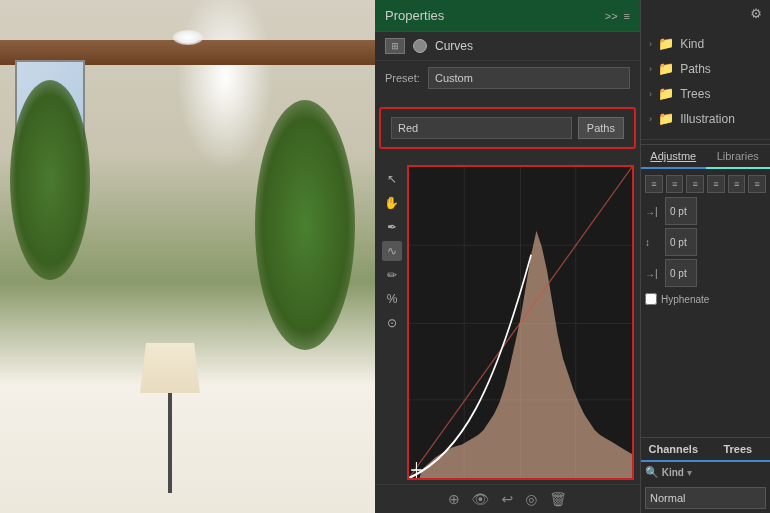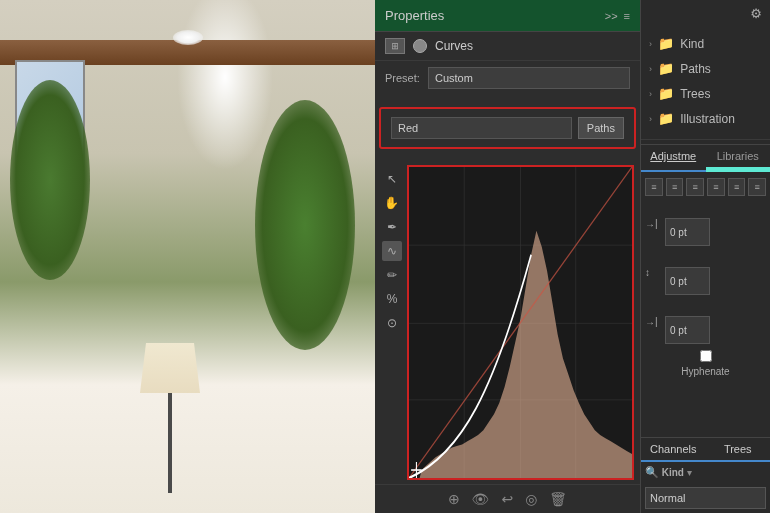--- a/index.html
+++ b/index.html
@@ -361,21 +361,21 @@
       border-top: 1px solid #444;
     }
 
     .adj-tab {
       flex: 1;
       text-align: center;
       padding: 5px 2px;
       font-size: 11px;
       color: #999;
       cursor: pointer;
-      border-bottom: 5px solid #5eead4;
+      border-bottom: 2px solid #5eead4;
     }
 
     .adj-tab.active {
       color: #cccccc;
       border-bottom: 2px solid #4488cc;
       text-decoration: underline;
     }
 
     
     .align-section {
@@ -409,36 +409,34 @@
       margin-bottom: 3px;
     }
 
     .spacing-icon {
       color: #aaa;
       font-size: 10px;
       width: 16px;
     }
 
     .spacing-input {
-      width: 45px;
+      width: 32px;
       background: #3a3a3a;
       border: 1px solid #555;
       color: #cccccc;
       font-size: 10px;
       padding: 13px 4px;
       height: 18px;
-      margin-top: 18px;
     }
 
     .hyphenate-row {
       display: flex;
       align-items: center;
       gap: 4px;
       padding: 3px 0;
-      flex-direction: column;
     }
 
     .hyphenate-cb {
       width: 12px;
       height: 12px;
     }
 
     .hyphenate-label {
       color: #aaa;
       font-size: 10px;
@@ -455,20 +453,21 @@
     }
 
     .ch-tab {
       flex: 1;
       text-align: center;
       padding: 5px 2px;
       font-size: 11px;
       color: #cccccc;
       cursor: pointer;
       border-bottom: 2px solid #4488cc;
+      font-weight: bold;
     }
 
     .kind-search {
       display: flex;
       align-items: center;
       padding: 4px;
       gap: 3px;
     }
 
     .search-icon-sm {

